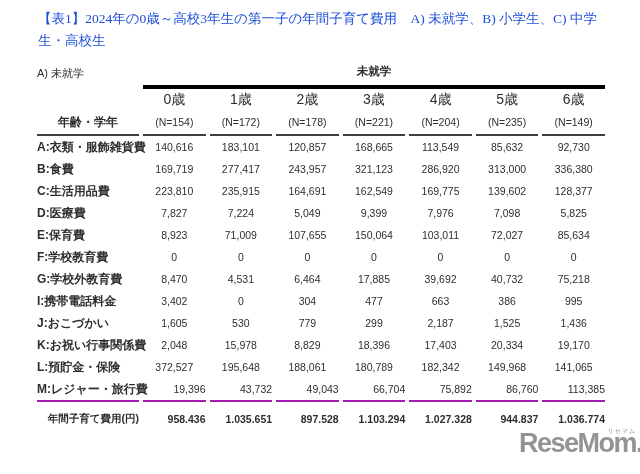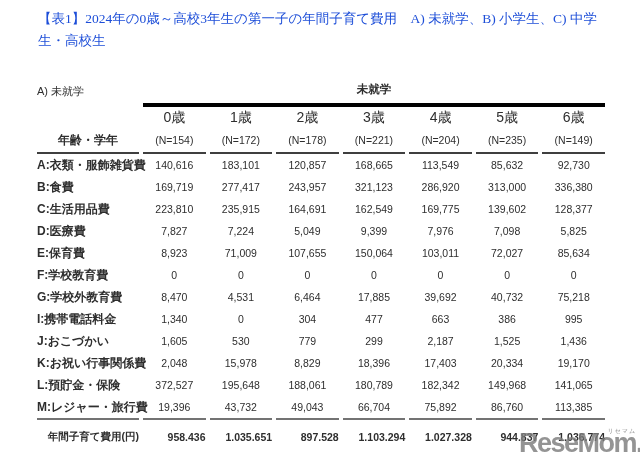--- a/index.html
+++ b/index.html
@@ -6,34 +6,34 @@
   body{
     width:640px;height:474px;background:#ffffff;position:relative;overflow:hidden;
     font-family:"Liberation Sans","DejaVu Sans",sans-serif;color:#2e2e2e;
   }
   .title{
     position:absolute;left:38px;top:8px;width:568px;
     font-family:"Liberation Serif","DejaVu Serif",serif;
     font-size:13.5px;line-height:22px;color:#1d4ed8;
   }
   .tablewrap{position:absolute;left:33px;top:58px;width:576px;}
-  table{width:100%;border-collapse:separate;border-spacing:4px 0;table-layout:fixed;margin-top:18px;}
+  table{width:100%;border-collapse:separate;border-spacing:4px 0;table-layout:fixed;}
   col.c-label{width:102px;}
   td{
     text-align:center;vertical-align:middle;padding:0;white-space:nowrap;
     font-size:10.5px;height:22px;color:#2e2e2e;
   }
   td.lbl{text-align:left;font-weight:bold;font-size:12px;}
   tr.r-group td{height:27px;}
   td.sec{font-weight:normal;font-size:11px;}
   td.group{font-weight:bold;font-size:11.5px;border-bottom:4px solid #000000;}
   tr.r-age td{height:21px;font-size:14px;}
   tr.r-n td{height:24px;border-bottom:2px solid #3f3f3f;}
   tr.r-n td.lbl{text-align:center;}
-  tr.last-data td{border-bottom:2px solid #737373;}
+  tr.last-data td{border-bottom:2px solid #a21caf;text-align:right;}
   tr.r-total td{height:34px;font-weight:bold;text-align:right;}
   tr.r-total td.lbl{font-size:10.5px;}
   .watermark{
     position:absolute;left:519px;top:428px;z-index:5;
     font-weight:bold;font-size:27px;letter-spacing:-1.5px;
     color:rgba(125,125,125,0.82);
   }
   .watermark .furigana{
     position:absolute;top:-1px;right:6px;font-size:6px;font-weight:normal;
     letter-spacing:1px;color:rgba(125,125,125,0.9);
@@ -148,21 +148,21 @@
           <td>8,470</td>
           <td>4,531</td>
           <td>6,464</td>
           <td>17,885</td>
           <td>39,692</td>
           <td>40,732</td>
           <td>75,218</td>
         </tr>
         <tr>
           <td class="lbl">I:携帯電話料金</td>
-          <td>1,340</td>
+          <td>3,402</td>
           <td>0</td>
           <td>304</td>
           <td>477</td>
           <td>663</td>
           <td>386</td>
           <td>995</td>
         </tr>
         <tr>
           <td class="lbl">J:おこづかい</td>
           <td>1,605</td>

